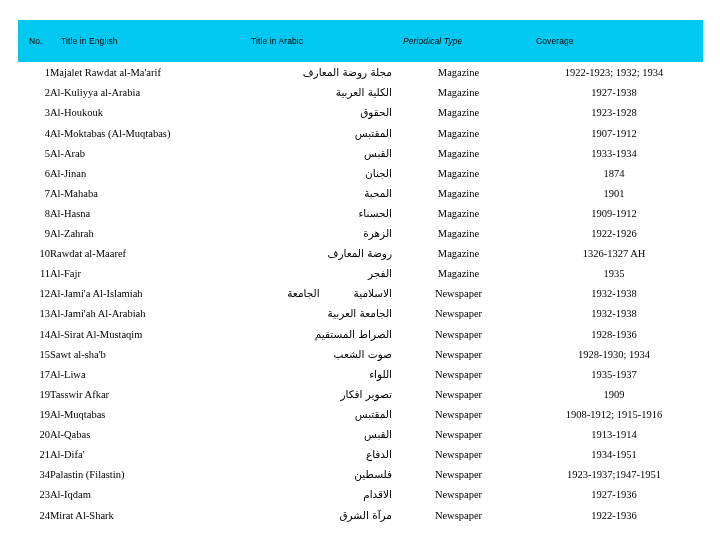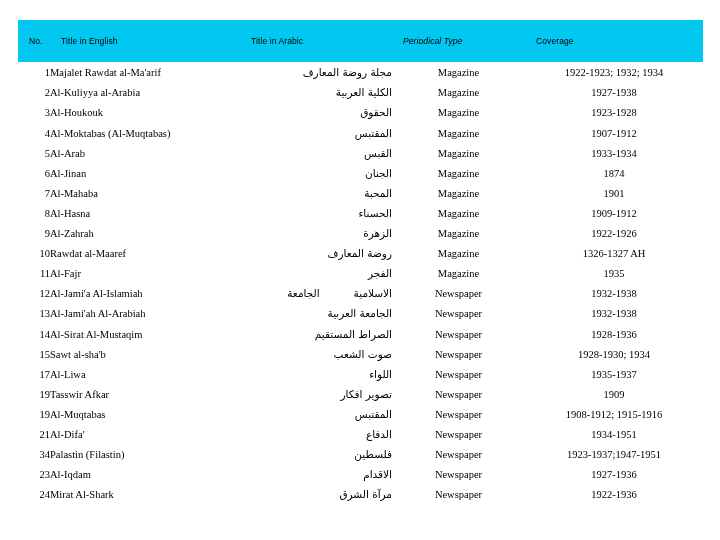--- a/index.html
+++ b/index.html
@@ -261,20 +261,27 @@
           <td class="cov">1909</td>
         </tr>
         <tr>
           <td class="num">19</td>
           <td class="eng">Al-Muqtabas</td>
           <td class="arabic">المقتبس</td>
           <td class="type">Newspaper</td>
           <td class="cov">1908-1912; 1915-1916</td>
         </tr>
         <tr>
+          <td class="num">20</td>
+          <td class="eng">Al-Qabas</td>
+          <td class="arabic">القبس</td>
+          <td class="type">Newspaper</td>
+          <td class="cov">1913-1914</td>
+        </tr>
+        <tr>
           <td class="num">21</td>
           <td class="eng">Al-Difa'</td>
           <td class="arabic">الدفاع</td>
           <td class="type">Newspaper</td>
           <td class="cov">1934-1951</td>
         </tr>
         <tr>
           <td class="num">34</td>
           <td class="eng">Palastin (Filastin)</td>
           <td class="arabic">فلسطين</td>

